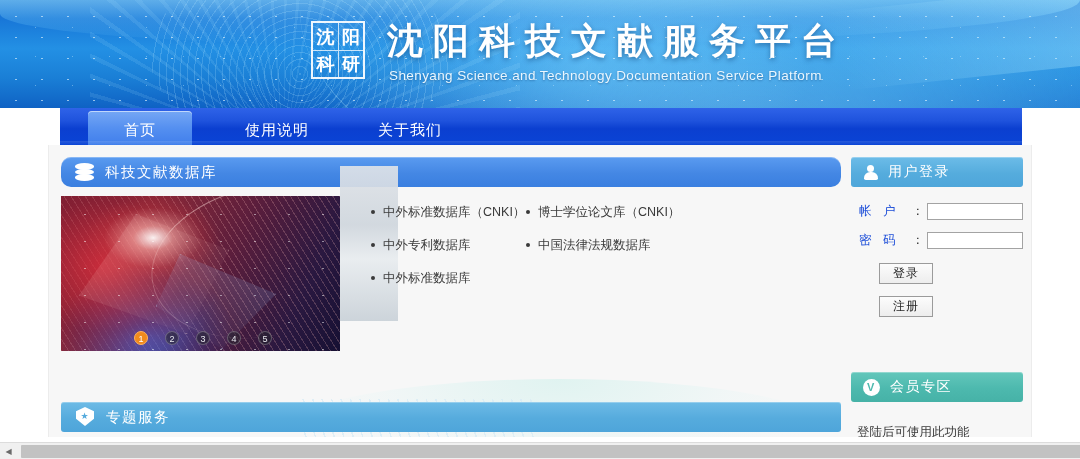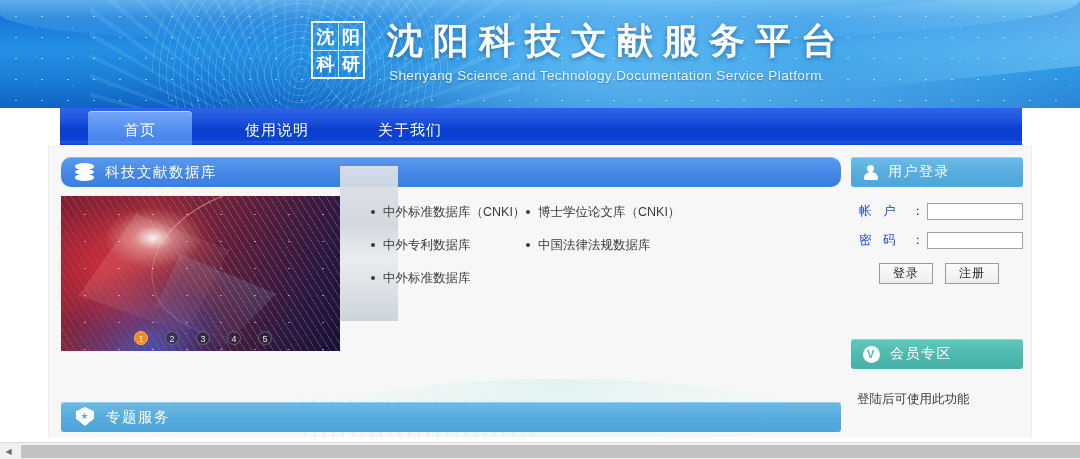--- a/index.html
+++ b/index.html
@@ -266,21 +266,21 @@
   }
   .form-row label {
     font-size: 12.5px; color: #1d4ed8; width: 54px;
     letter-spacing: 4px; white-space: nowrap;
   }
   .form-row .colon { font-size: 12.5px; color: #3b3b3b; margin-right: 3px; }
   .form-row input {
     width: 96px; height: 17px; border: 1px solid #a3a3a3; background: #fff;
     font-family: "Liberation Sans", sans-serif; font-size: 12px; padding: 0 2px;
   }
-  .btn-row { display: flex; gap: 12px; padding-left: 28px; margin-top: 14px; }
+  .btn-row { display: flex; gap: 12px; padding-left: 28px; margin-top: 14px; flex-direction: column; }
   .btn {
     width: 54px; height: 21px; border: 1px solid #9b9b9b;
     background: linear-gradient(180deg, #fcfcfc 0%, #ededed 100%);
     font-family: "Liberation Sans", sans-serif;
     font-size: 12px; color: #272727; cursor: pointer; letter-spacing: 1px;
   }
 
   .member-body { padding: 22px 0 0 6px; }
   .member-body .txt { font-size: 12.5px; color: #3b3b3b; line-height: 16px; }
 

